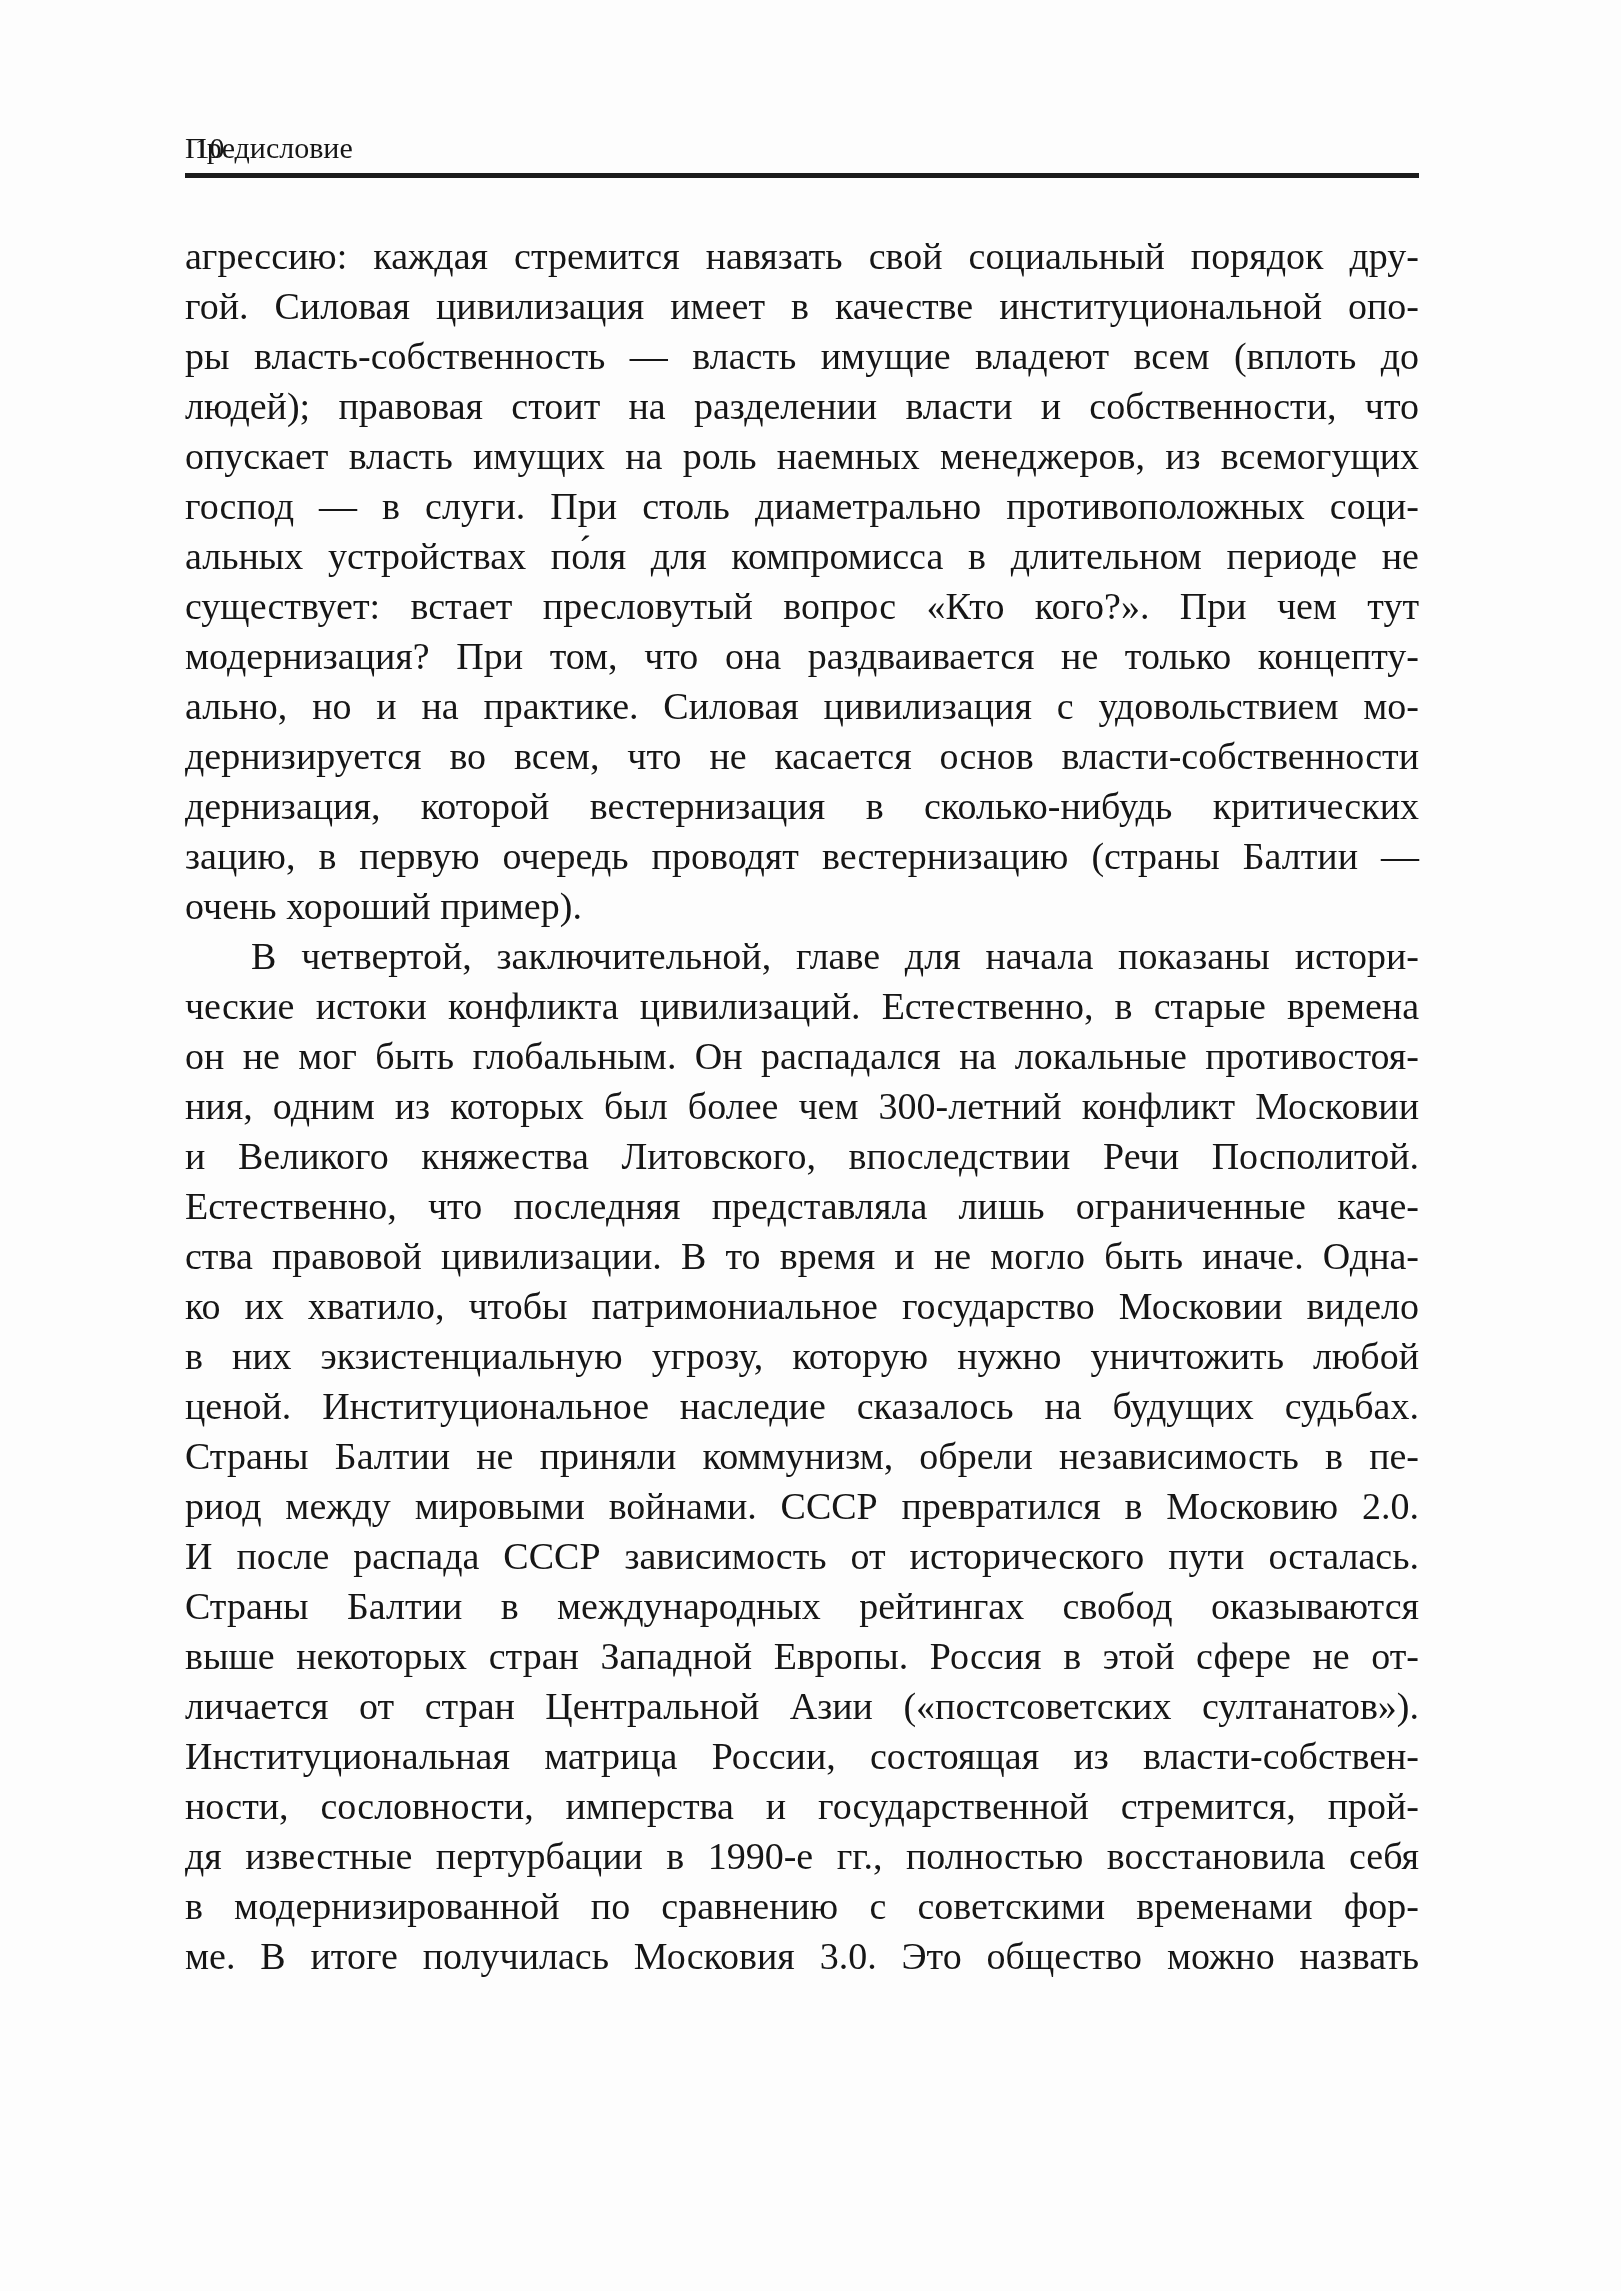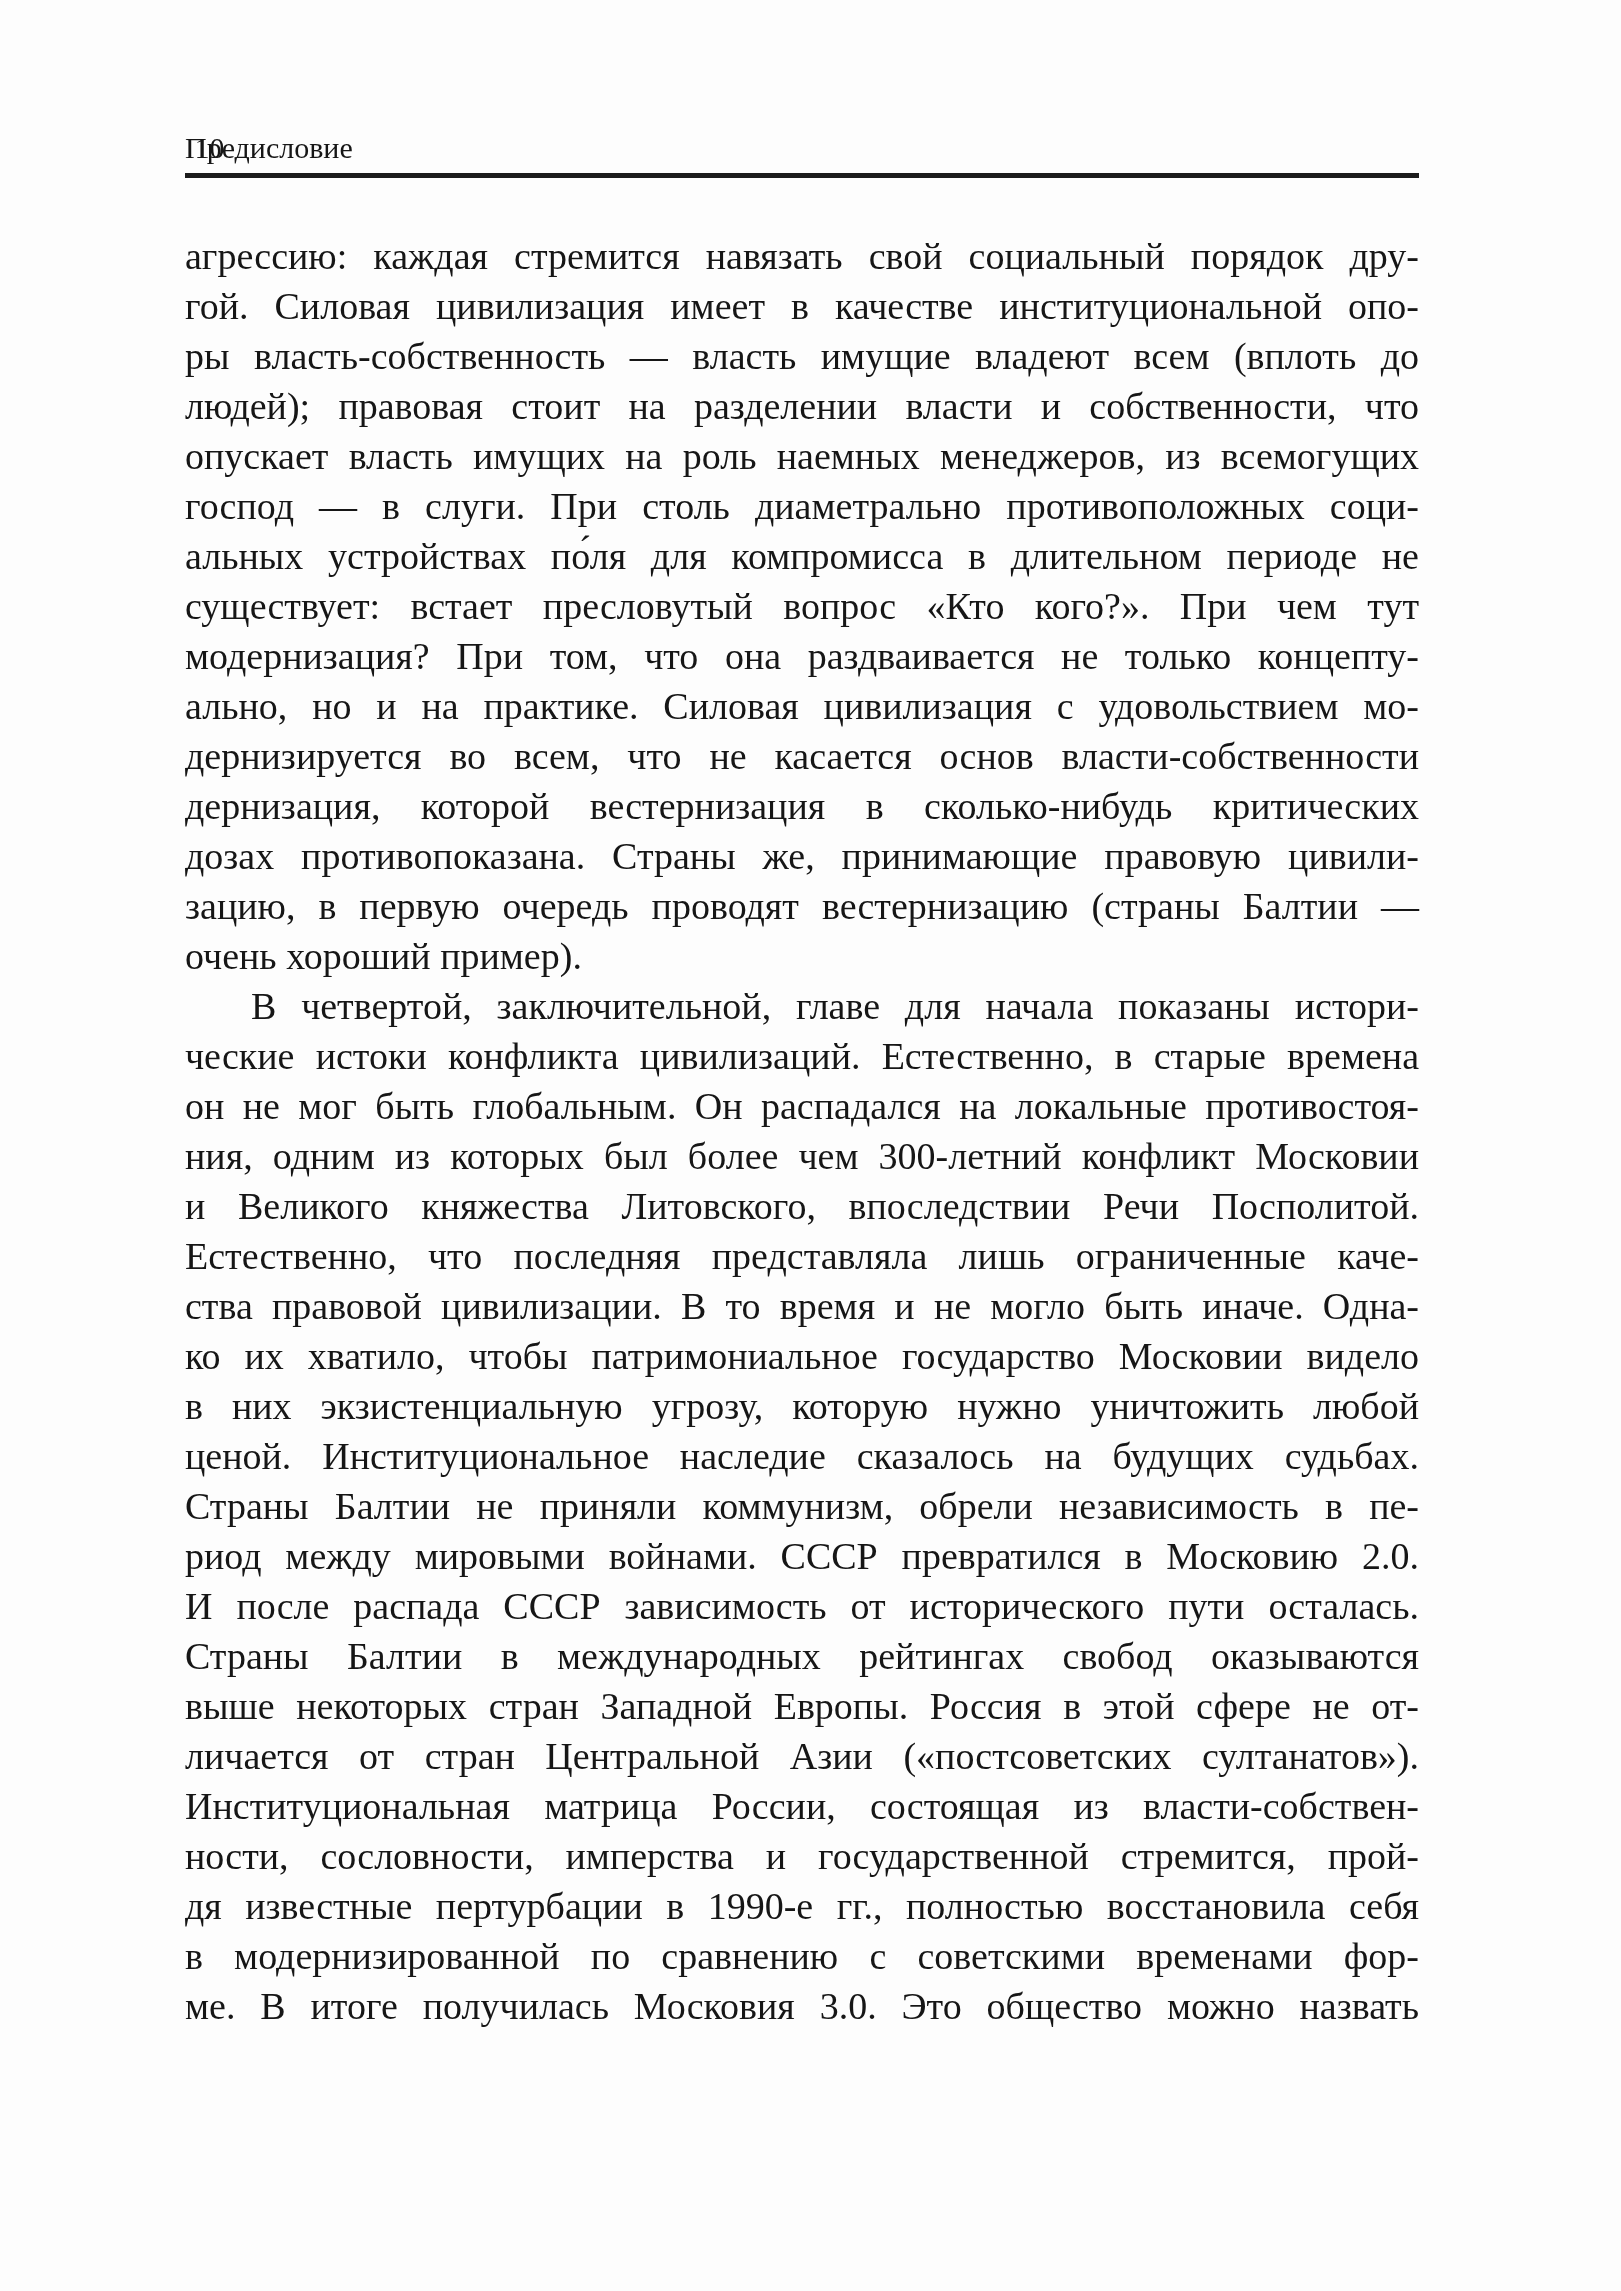--- a/index.html
+++ b/index.html
@@ -77,21 +77,20 @@
     <div class="line">ры власть-собственность — власть имущие владеют всем (вплоть до</div>
     <div class="line">людей); правовая стоит на разделении власти и собственности, что</div>
     <div class="line">опускает власть имущих на роль наемных менеджеров, из всемогущих</div>
     <div class="line">господ — в слуги. При столь диаметрально противоположных соци-</div>
     <div class="line">альных устройствах по́ля для компромисса в длительном периоде не</div>
     <div class="line">существует: встает пресловутый вопрос «Кто кого?». При чем тут</div>
     <div class="line">модернизация? При том, что она раздваивается не только концепту-</div>
     <div class="line">ально, но и на практике. Силовая цивилизация с удовольствием мо-</div>
     <div class="line">дернизируется во всем, что не касается основ власти-собственности</div>
     <div class="line">дернизация, которой вестернизация в сколько-нибудь критических</div>
-    <div class="line">дозах противопоказана. Страны же, принимающие правовую цивили-</div>
     <div class="line">зацию, в первую очередь проводят вестернизацию (страны Балтии —</div>
     <div class="line no-justify">очень хороший пример).</div>
     <div class="line indent">В четвертой, заключительной, главе для начала показаны истори-</div>
     <div class="line">ческие истоки конфликта цивилизаций. Естественно, в старые времена</div>
     <div class="line">он не мог быть глобальным. Он распадался на локальные противостоя-</div>
     <div class="line">ния, одним из которых был более чем 300-летний конфликт Московии</div>
     <div class="line">и Великого княжества Литовского, впоследствии Речи Посполитой.</div>
     <div class="line">Естественно, что последняя представляла лишь ограниченные каче-</div>
     <div class="line">ства правовой цивилизации. В то время и не могло быть иначе. Одна-</div>
     <div class="line">ко их хватило, чтобы патримониальное государство Московии видело</div>

